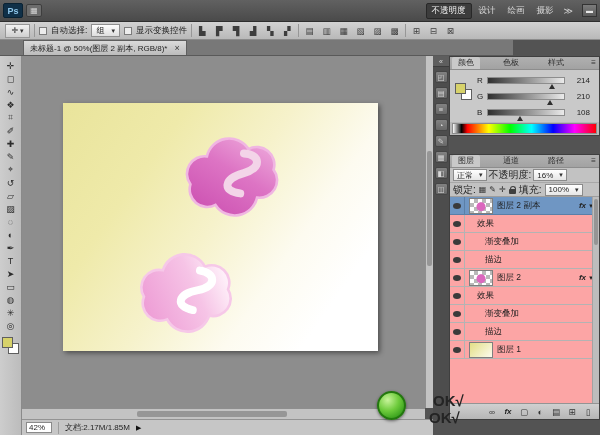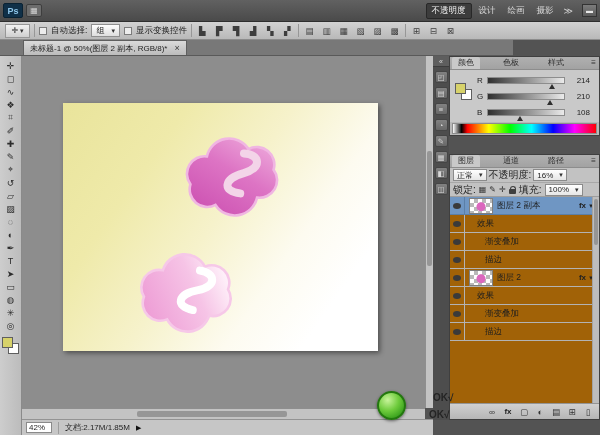--- a/index.html
+++ b/index.html
@@ -83,44 +83,44 @@
 .spectrum{height:11px;margin:1px 2px;border:1px solid #8d8d8d;background:linear-gradient(90deg,#ffffff 0,#000000 6%,#ff0000 10%,#ffff00 25%,#00ff00 40%,#00ffff 55%,#0000ff 70%,#ff00ff 85%,#ff0000 100%)}
 
 .blend-row{height:15px;display:flex;align-items:center;gap:2px;padding:0 3px;background:#c2c2c2;border-bottom:1px solid #a8a8a8}
 .mini-select{height:12px;border:1px solid #8b8b8b;background:linear-gradient(#ffffff,#e6e6e6);display:flex;align-items:center;gap:6px;padding:0 3px;font-size:8px;white-space:nowrap}
 .mini-label{font-size:10px;white-space:nowrap}
 .lock-row{height:14px;display:flex;align-items:center;gap:3px;padding:0 3px;background:#c2c2c2;border-bottom:1px solid #9d9d9d}
 .lock-ico{font-size:8px;color:#333}
 .mini-lock{position:relative;width:7px;height:5px;background:#3f3f3f;border-radius:1px;margin-top:3px}
 .mini-lock::before{content:"";position:absolute;top:-3px;left:1px;width:4px;height:3px;border:1px solid #3f3f3f;border-bottom:none;border-radius:3px 3px 0 0}
 
-.llist{position:absolute;top:42px;left:0;right:0;bottom:16px;background:#a16207;overflow:hidden}
+.llist{position:absolute;top:42px;left:0;right:0;bottom:16px;background:#fca5a5;overflow:hidden}
 .lrow{height:18px;display:flex;align-items:center;border-bottom:1px solid #b3b3b3;font-size:8.5px;padding-right:3px}
 .lrow.selected{background:#6f96c3;border-bottom-color:#5a7fa8}
 .eye-cell{width:15px;align-self:stretch;border-right:1px solid #b3b3b3;display:flex;align-items:center;justify-content:center;flex:none}
 .lrow.selected .eye-cell{border-right-color:#5a7fa8}
 .eye{width:8px;height:6px;background:#3a3a3a;border-radius:50%}
 .thumbL{width:24px;height:16px;border:1px solid #7f7f7f;margin:0 4px;flex:none}
 .th-checker-pink{background-image:radial-gradient(circle at 50% 55%,#db68be 0 30%,rgba(219,104,190,0) 37%),linear-gradient(45deg,#b9b9b9 25%,rgba(0,0,0,0) 25%,rgba(0,0,0,0) 75%,#b9b9b9 75%),linear-gradient(45deg,#b9b9b9 25%,#ffffff 25%,#ffffff 75%,#b9b9b9 75%);background-size:100% 100%,8px 8px,8px 8px;background-position:0 0,0 0,4px 4px;background-color:#fff}
 .th-grad-yellow{background:linear-gradient(135deg,#e3de85,#fcfbee)}
 .th-white{background:#fff}
 .lbl{white-space:nowrap;overflow:hidden}
 .ind-a{width:12px;flex:none}
 .ind-b{width:20px;flex:none}
-.fxb{margin-left:auto;font-size:8px;font-weight:bold;color:#222}
+.fxb{margin-left:auto;font-size:8px;font-style:italic;font-weight:bold;color:#222}
 .arr{width:10px;text-align:center;font-size:7px;color:#222;flex:none}
 .row-lock{margin-left:auto;margin-right:5px}
 .lscroll{position:absolute;top:42px;bottom:16px;right:0;width:7px;background:#bdbdbd;border-left:1px solid #a3a3a3}
 .vthumb2{position:absolute;left:1px;top:2px;width:4px;height:46px;background:#959595;border-radius:2px}
 .lbottom{position:absolute;left:0;right:0;bottom:0;height:16px;background:linear-gradient(#d0d0d0,#b6b6b6);border-top:1px solid #949494;display:flex;align-items:center;justify-content:flex-end;gap:6px;padding:0 6px;font-size:8.5px;color:#333}
 .bicon{display:flex;align-items:center;justify-content:center;min-width:10px}
 
 
 .rec-btn{position:absolute;left:377px;top:391px;width:29px;height:29px;border-radius:50%;background:radial-gradient(circle at 35% 28%,#c8f49b 0%,#6ecb3c 45%,#379f1c 80%);border:2px solid #23770f;box-shadow:0 1px 3px rgba(0,0,0,.5)}
-.ok-note{position:absolute;font-size:10px;font-weight:bold;color:#242424}
+.ok-note{position:absolute;font-size:15px;font-weight:bold;color:#242424}
 #ok1{left:433px;top:392px}
 #ok2{left:429px;top:409px}
 </style>
 </head>
 <body>
 
 <div id="app">
 
   <div class="menubar">
     <div class="ps-logo">Ps</div>
@@ -384,20 +384,27 @@
           <span class="ind-b"></span>
           <span class="lbl">渐变叠加</span>
         </div>
         <div class="lrow">
           <span class="eye-cell">
               <span class="eye"></span>
             </span>
           <span class="ind-b"></span>
           <span class="lbl">描边</span>
         </div>
+        <div class="lrow">
+          <span class="eye-cell">
+              <span class="eye"></span>
+            </span>
+          <span class="thumbL th-grad-yellow"></span>
+          <span class="lbl">图层 1</span>
+        </div>
       </div>
 
       <div class="lscroll">
           <div class="vthumb2"></div>
         </div>
 
       <div class="lbottom">
         <span class="bicon">∞</span>
         <span class="bicon fxb" style="margin-left:0">fx</span>
         <span class="bicon">▢</span>

